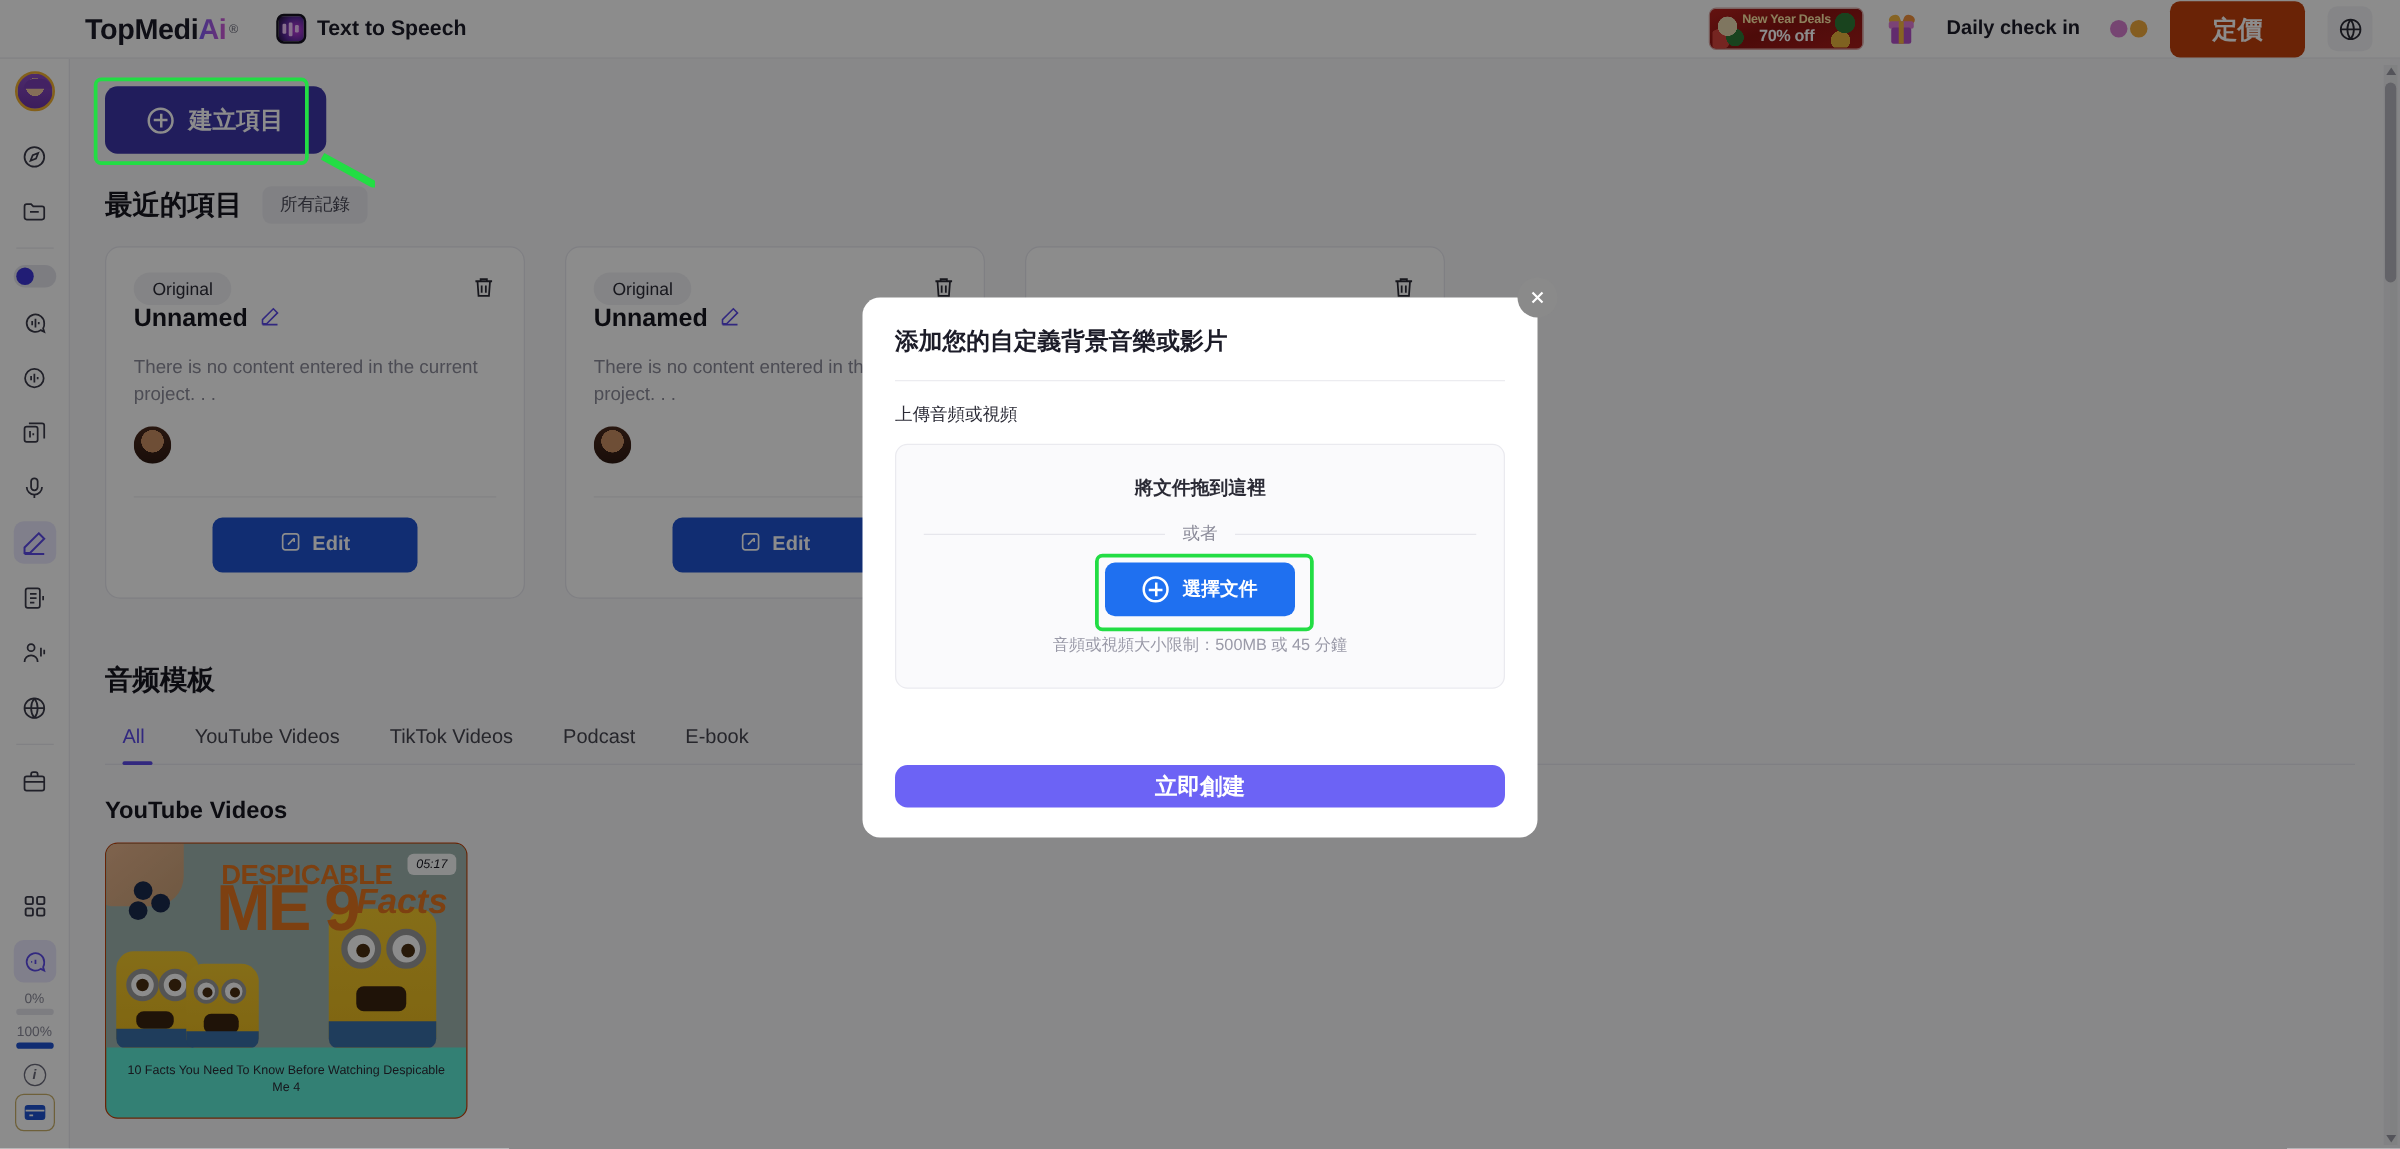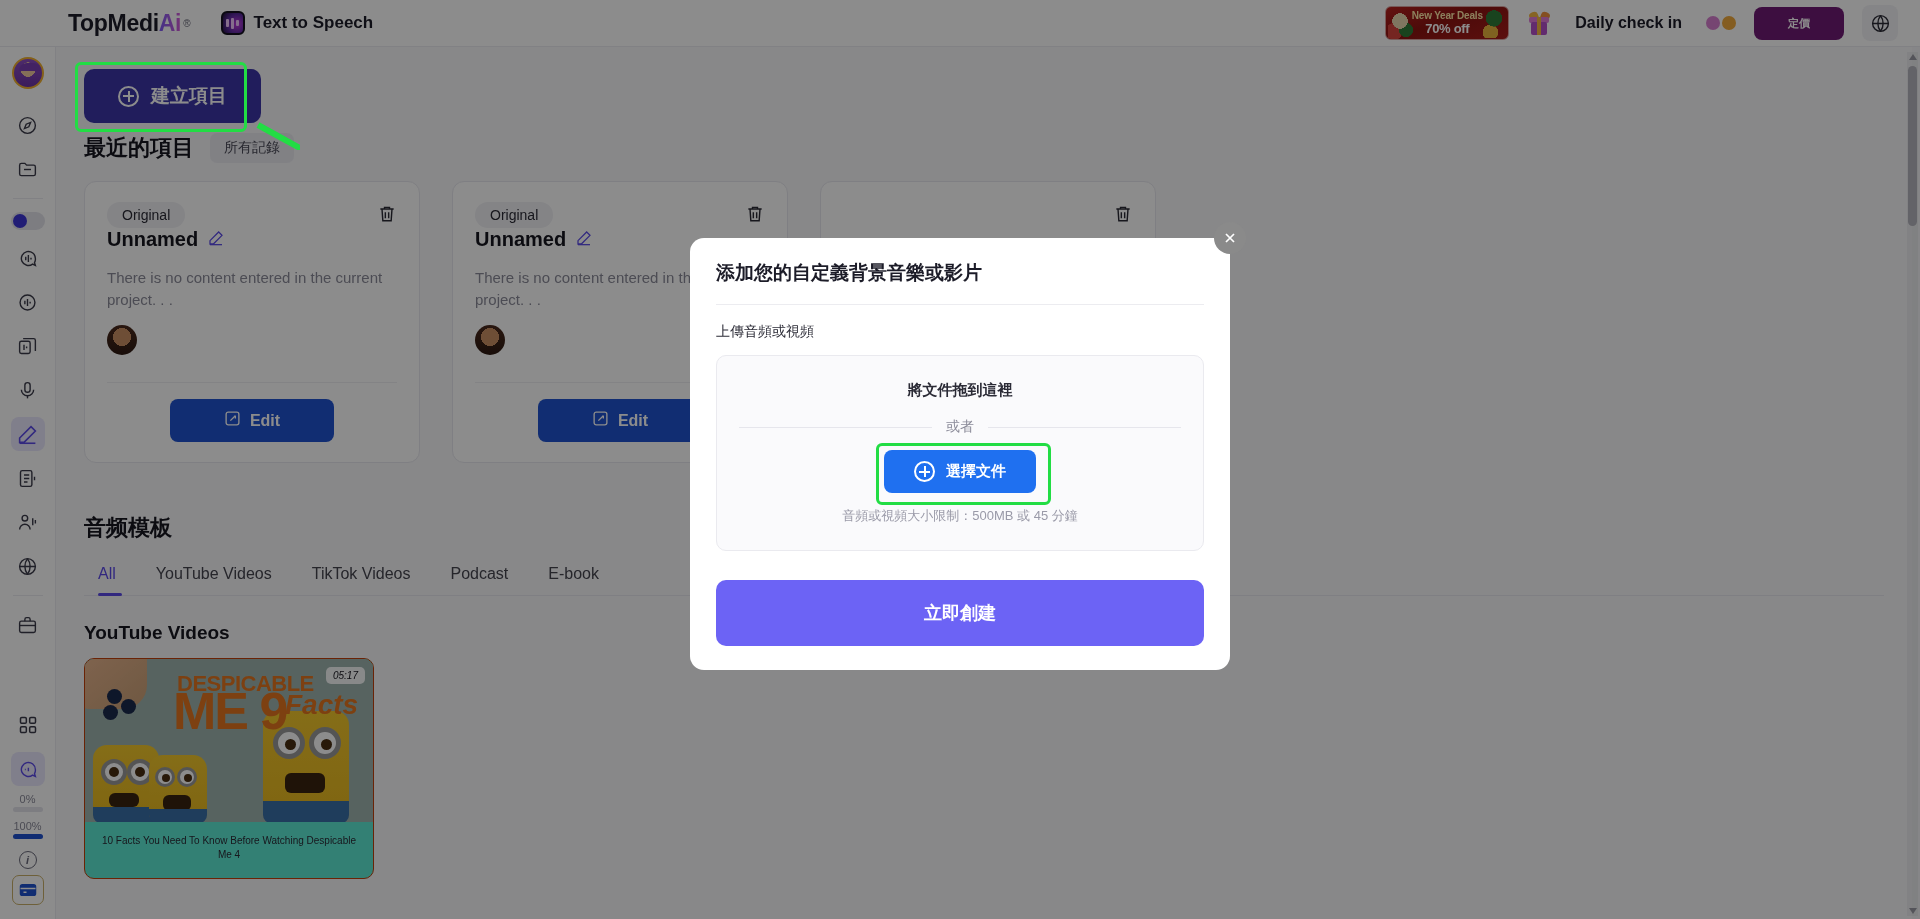--- a/index.html
+++ b/index.html
@@ -65,22 +65,22 @@
   .gift-icon .box { position:absolute; left:4px; bottom:1px; width:16px; height:13px; background:#b24fc9; border-radius:2px;}
   .gift-icon .lid { position:absolute; left:2px; bottom:13px; width:20px; height:6px; background:#e07bd8; border-radius:2px;}
   .gift-icon .rib { position:absolute; left:10px; bottom:1px; width:4px; height:18px; background:#f5b642;}
   .gift-icon .bowl{ position:absolute; left:2px; bottom:17px; width:9px; height:7px; background:#f5b642; border-radius:50% 50% 0 50%; transform:rotate(-20deg);}
   .gift-icon .bowr{ position:absolute; left:14px; bottom:17px; width:9px; height:7px; background:#f0913c; border-radius:50% 50% 50% 0; transform:rotate(20deg);}
   .checkin-text { font-size: 16px; font-weight: 700; color: #1c1c28; }
   .coin-pair { display:flex; align-items:center; gap:2px; margin-left:2px;}
   .coin { width:14px; height:14px; border-radius:50%; background:#d87fd0; }
   .coin.gold { background:#f0a93c; }
   .pricing-btn {
-    background: #701a75; color: #ffffff; border: none; border-radius: 8px;
-    font-size: 11px; font-weight: 700; padding: 9px 34px; cursor: pointer;
+    background: #c2410c; color: #ffffff; border: none; border-radius: 8px;
+    font-size: 20px; font-weight: 700; padding: 9px 34px; cursor: pointer;
     font-family: inherit;
   }
   .globe-btn {
     width: 36px; height: 36px; border-radius: 8px; background: #f3f3f6;
     display: flex; align-items: center; justify-content: center; cursor: pointer;
   }
 
   
   #sidebar {
     position: absolute; top: 47px; left: 0; width: 56px; height: 872px;
@@ -145,21 +145,21 @@
     content: ""; position: absolute; background: #ffffff;
   }
   .plus-circle::before { width: 11px; height: 2px; }
   .plus-circle::after { width: 2px; height: 11px; }
 
   .hl-box {
     position: absolute; border: 3px solid #22dd44; border-radius: 6px;
     z-index: 60; pointer-events: none;
   }
 
-  .section-row { display: flex; align-items: center; gap: 16px; margin-top: 10px; }
+  .section-row { display: flex; align-items: center; gap: 16px; margin-top: 26px; }
   .section-title { font-size: 22px; font-weight: 700; color: #16161f; }
   .chip {
     background: #ececf1; color: #4a4a58; font-size: 14px; border-radius: 7px;
     padding: 6px 14px; cursor: pointer;
   }
 
   .cards-row { display: flex; gap: 32px; margin-top: 18px; }
   .proj-card {
     width: 336px; height: 282px; background: #ffffff; border: 1px solid #e8e8ee;
     border-radius: 12px; padding: 20px 22px; display: flex; flex-direction: column;
@@ -258,21 +258,21 @@
   .or-line { flex: 1; height: 1px; background: #e6e6ec; }
   .or-text { font-size: 14px; color: #8b8b99; }
   .choose-btn {
     background: #1f70f0; color: #ffffff; border: none; border-radius: 8px;
     font-size: 15px; font-weight: 700; padding: 11px 30px; cursor: pointer;
     display: flex; align-items: center; gap: 11px; margin-top: 14px; font-family: inherit;
   }
   .limit-text { font-size: 13px; color: #9a9aa8; margin-top: 14px; }
   .create-now-btn {
     background: #6c63f5; color: #ffffff; border: none; border-radius: 10px;
-    font-size: 18px; font-weight: 700; padding: 21px 0; width: 100%;
+    font-size: 18px; font-weight: 700; padding: 5px 0; width: 100%;
     cursor: pointer; margin-top: auto; font-family: inherit;
   }
 
   
   #arrow-svg { position: absolute; inset: 0; z-index: 61; pointer-events: none; }
 
   
   #scrollbar {
     position: absolute; right: 2px; top: 52px; width: 11px; height: 864px; z-index: 20;
   }

